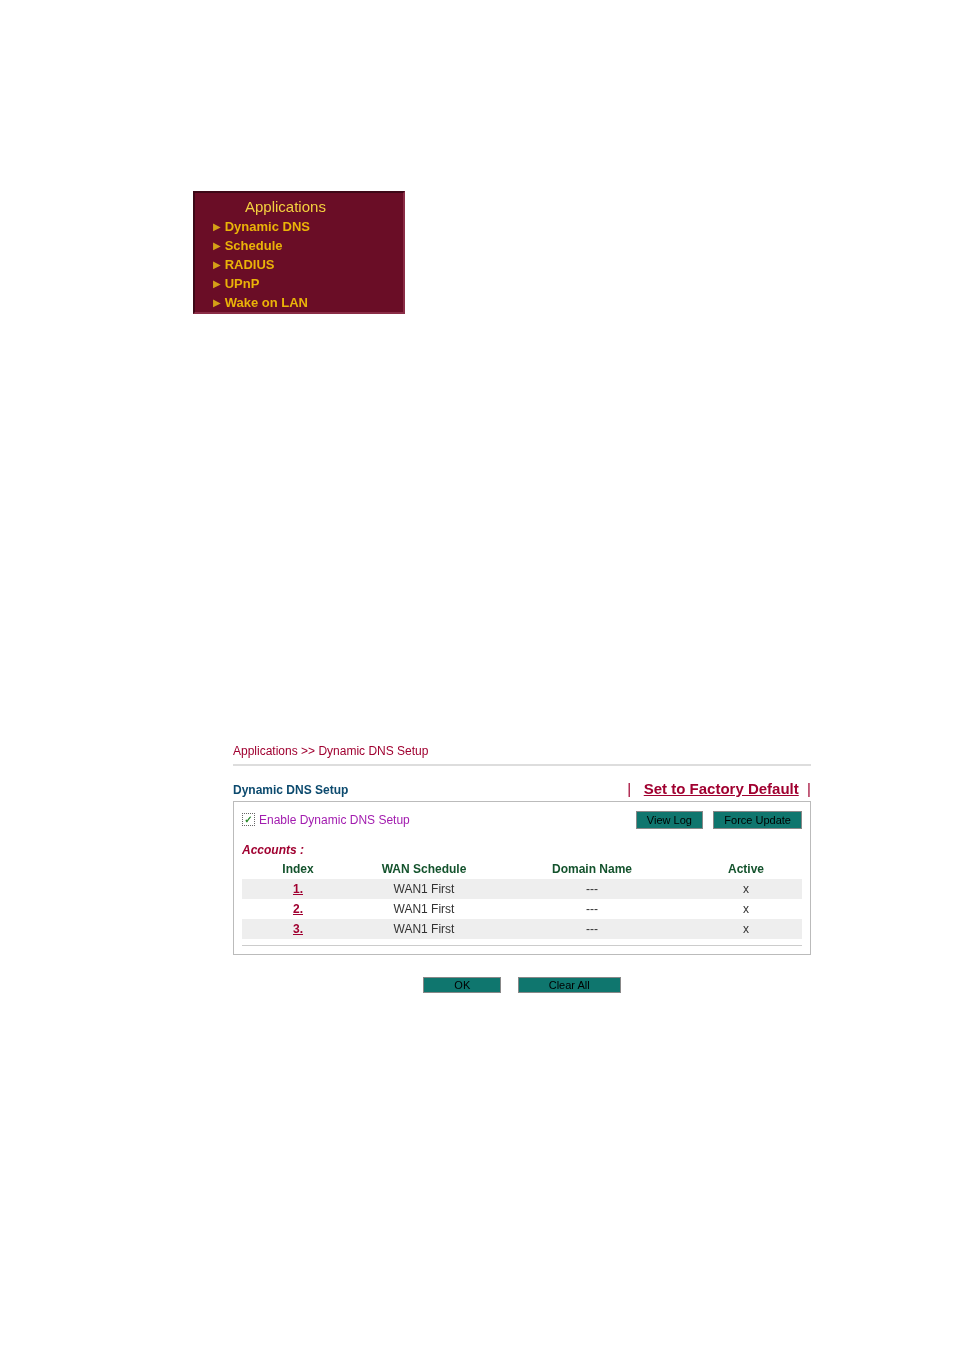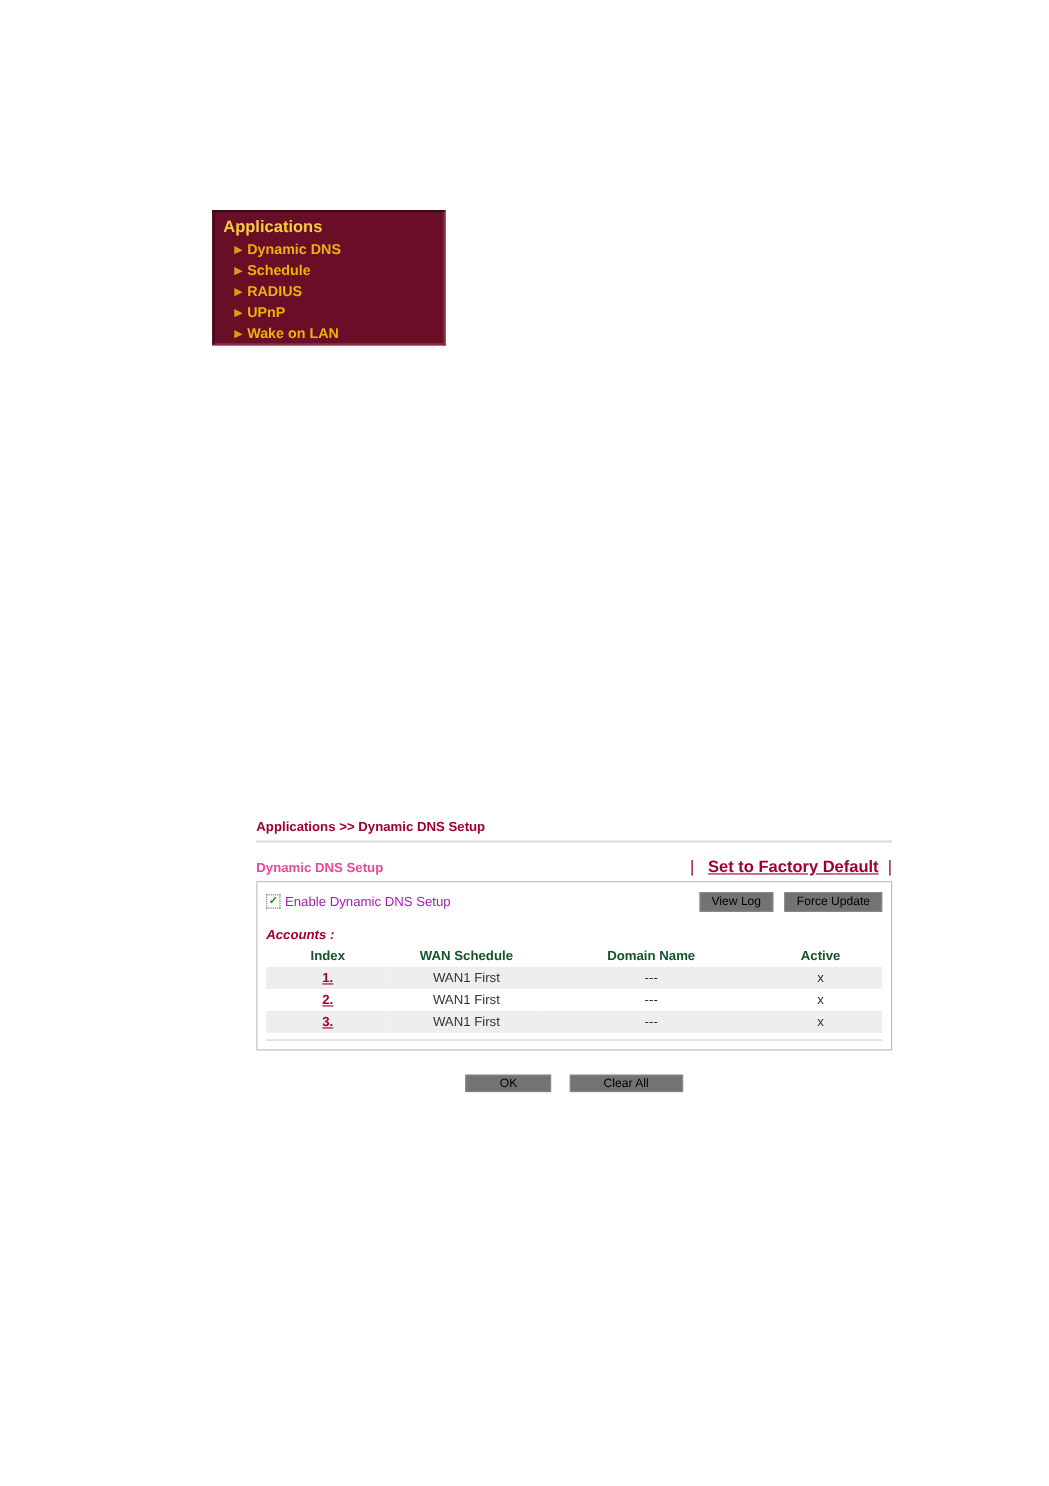--- a/index.html
+++ b/index.html
@@ -10,23 +10,24 @@
       margin-left: 193px;
       margin-top: 191px;
       background: #6a0d26;
       border-left: 2px solid #3d0817;
       border-top: 2px solid #3d0817;
       border-right: 2px solid #8a2d46;
       border-bottom: 2px solid #8a2d46;
     }
     .sidebar-title {
       color: #f4d03f;
-      font-weight: bold;
+      font-weight: normal;
       font-size: 15px;
       padding: 5px 8px 2px 8px;
+      margin-left: 42px;
     }
     .sidebar-item {
       display: flex;
       align-items: center;
       padding: 2px 8px 2px 18px;
       cursor: pointer;
     }
     .sidebar-item .arrow {
       color: #d4a017;
       font-size: 10px;
@@ -38,38 +39,38 @@
       font-weight: bold;
     }
     
     .content {
       margin-top: 430px;
       margin-left: 233px;
       width: 578px;
     }
     .breadcrumb {
       color: #a00030;
-      font-weight: bold;
+      font-weight: normal;
       font-size: 12px;
       margin-bottom: 6px;
     }
     .hr-line {
       border: none;
       border-top: 2px solid #ddd;
       margin-bottom: 14px;
     }
     
     .panel-header {
       display: flex;
       justify-content: space-between;
       align-items: baseline;
       margin-bottom: 4px;
     }
     .panel-title {
-      color: #ec4899;
+      color: #0c4a6e;
       font-weight: bold;
       font-size: 12px;
     }
     .factory-link {
       font-size: 15px;
       color: #a00030;
     }
     .factory-link a {
       color: #a00030;
       text-decoration: underline;
@@ -99,21 +100,21 @@
       font-size: 10px;
       color: #2a8a2a;
       line-height: 1;
     }
     .check-mark { font-weight: bold; }
     .enable-label { font-size: 12px; color: #a21caf; }
     .btn {
       font-size: 11px;
       padding: 2px 10px;
       border: 1px solid #888;
-      background: #737373;
+      background: #0f766e;
       cursor: pointer;
       margin-left: 6px;
     }
     
     .accounts-label {
       color: #a00030;
       font-weight: bold;
       font-size: 12px;
       margin-bottom: 2px;
       font-style: italic;

